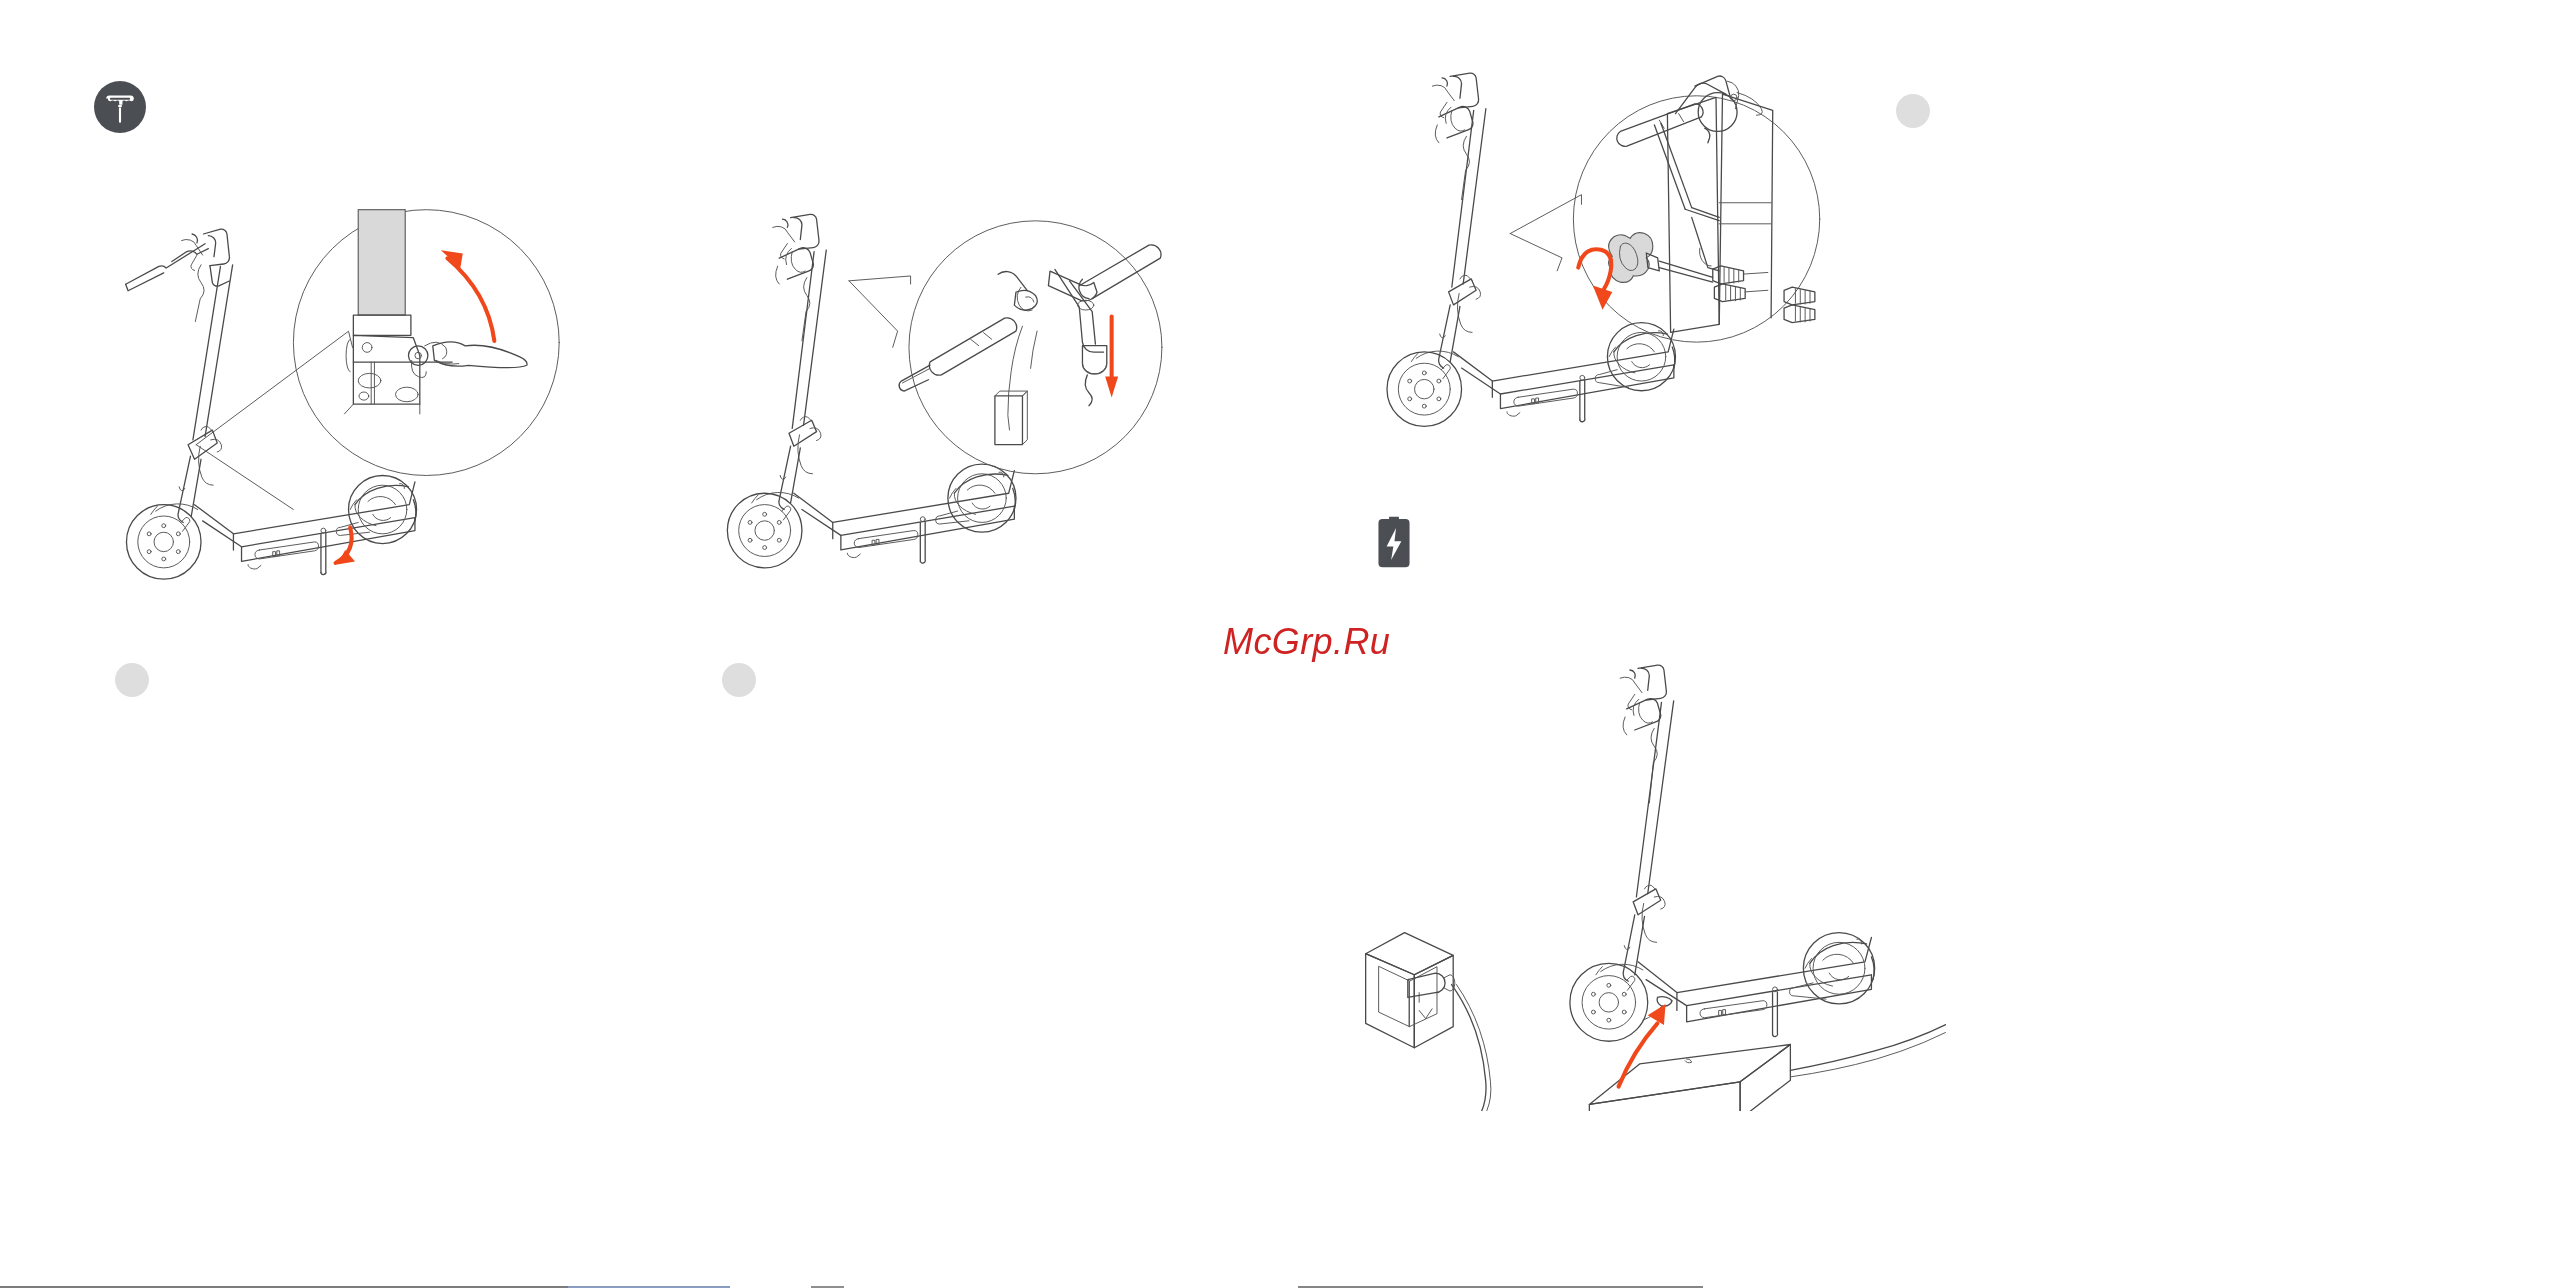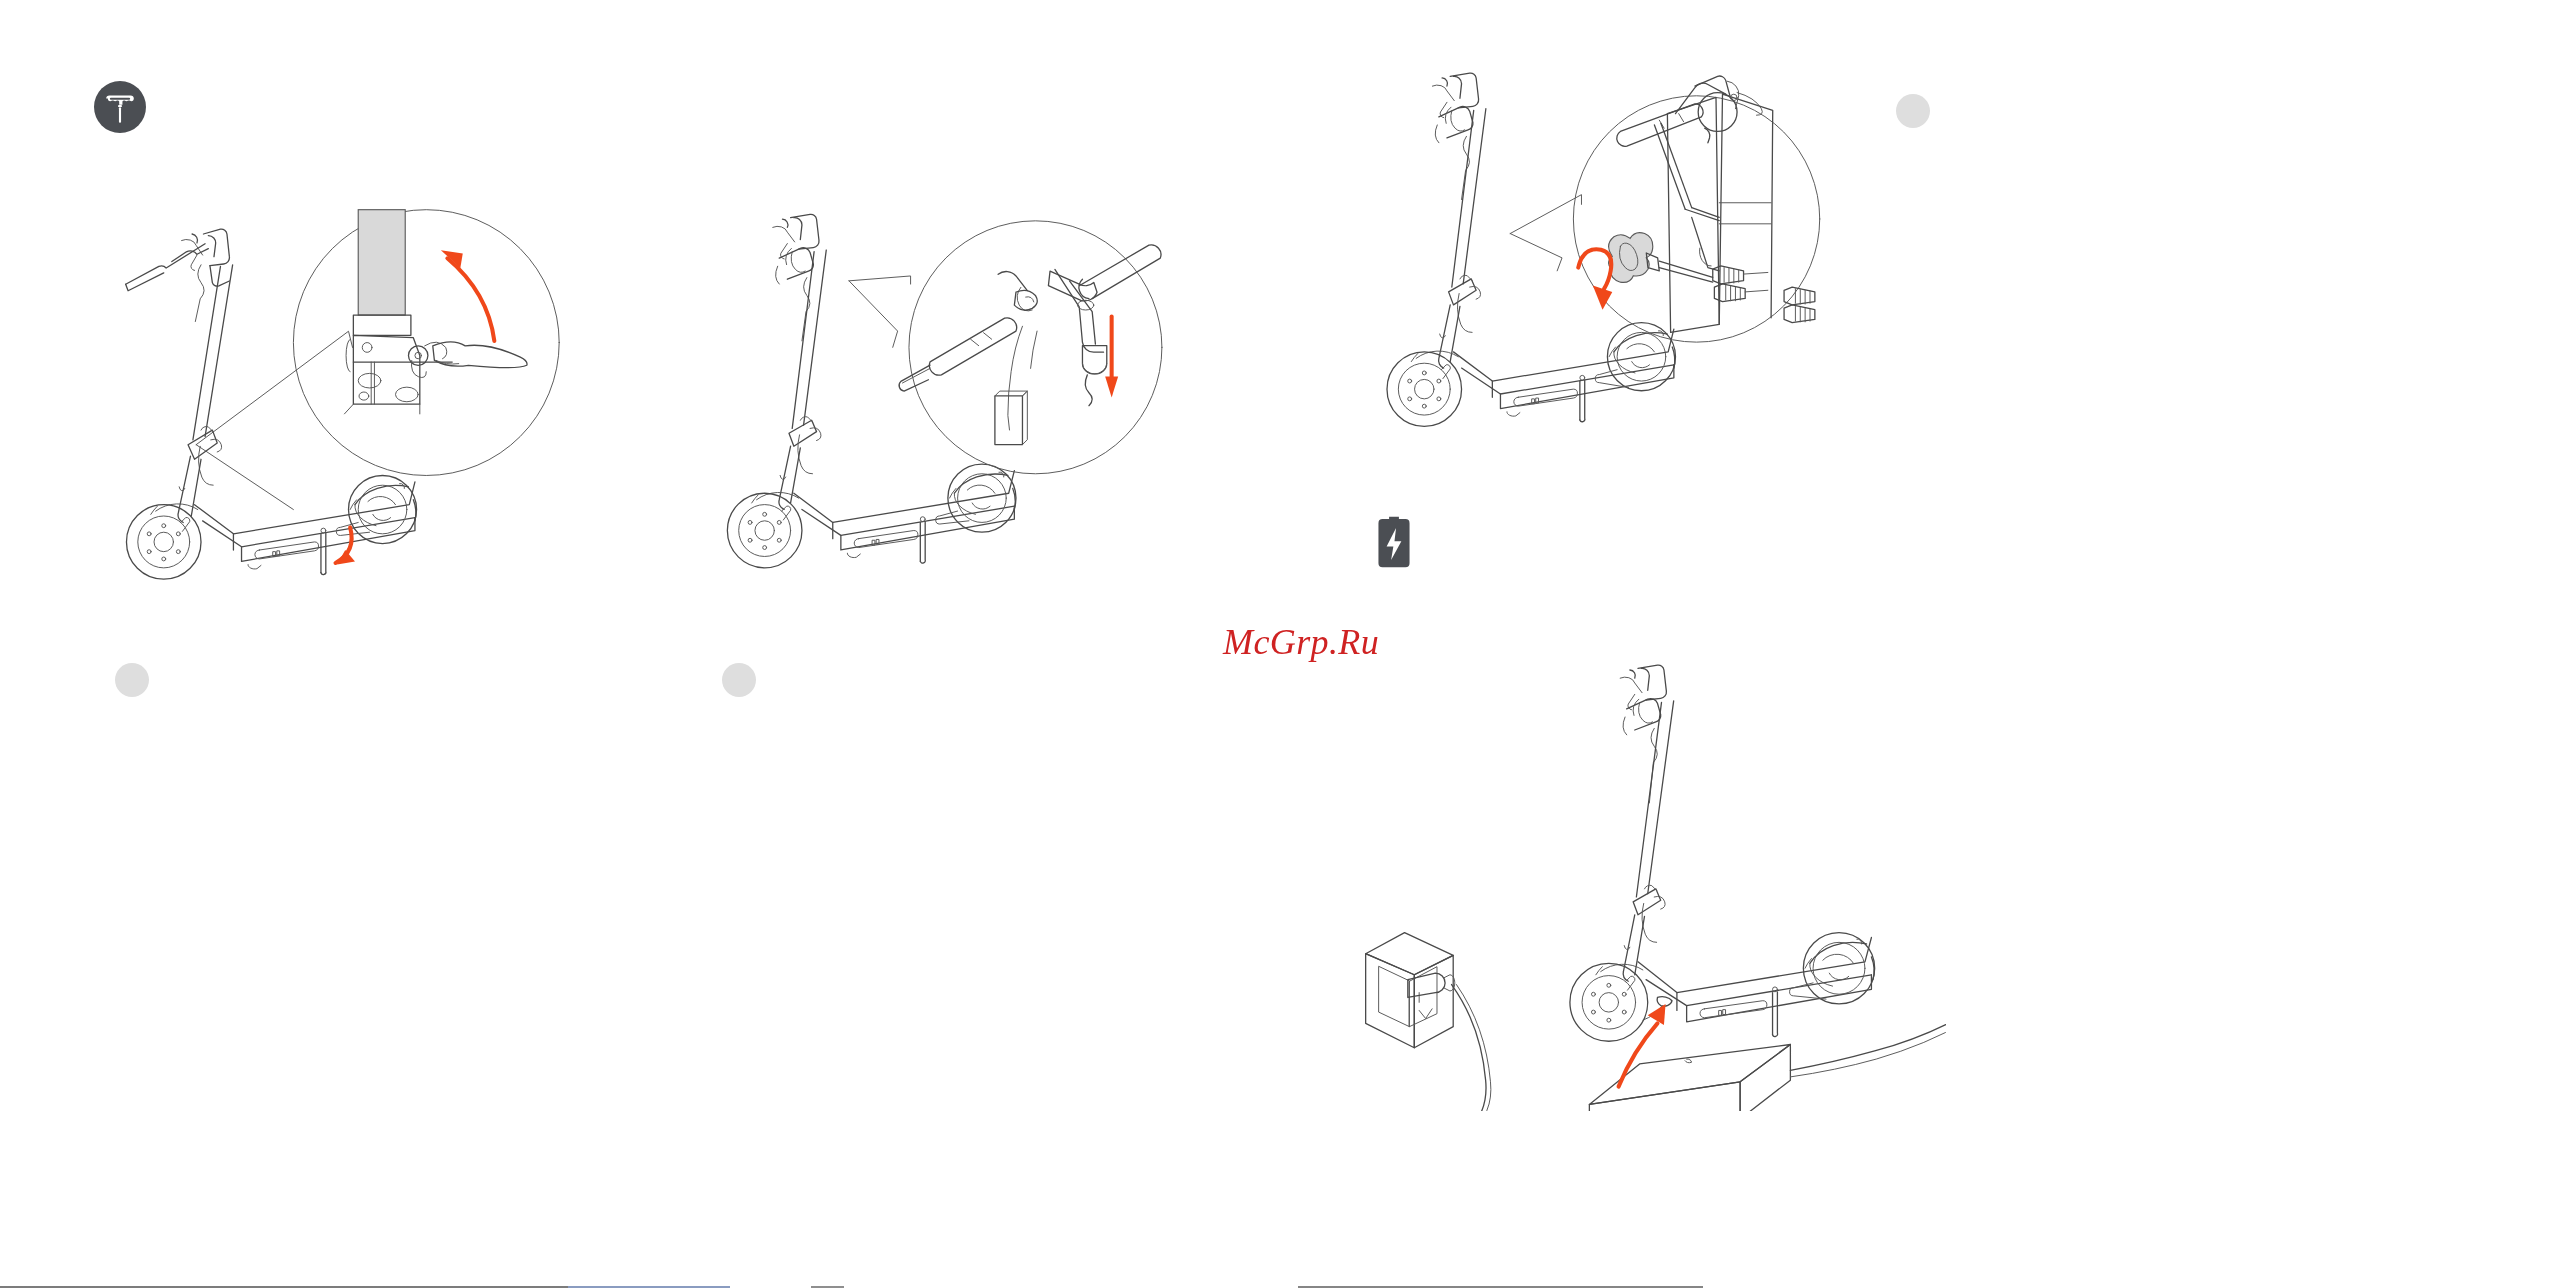--- a/index.html
+++ b/index.html
@@ -43,21 +43,21 @@
   .step-dot-1 { left: 115px; top: 663px; }
   .step-dot-2 { left: 722px; top: 663px; }
   .step-dot-3 { left: 1896px; top: 94px; }
 
   
   .watermark {
     left: 1223px; top: 621px;
     color: #cf2222;
     font-size: 36px;
     font-style: italic;
-    font-family: Liberation Serif, serif;
+    font-family: Liberation Sans, sans-serif;
     letter-spacing: 0.4px;
     white-space: nowrap;
     font-weight: 400;
   }
 
   
   .illus { display: block; }
   .illus-1 { left: 97px;  top: 187px; }
   .illus-2 { left: 698px;  top: 203px; }
   .illus-3 { left: 1338px; top: 65px;  }

